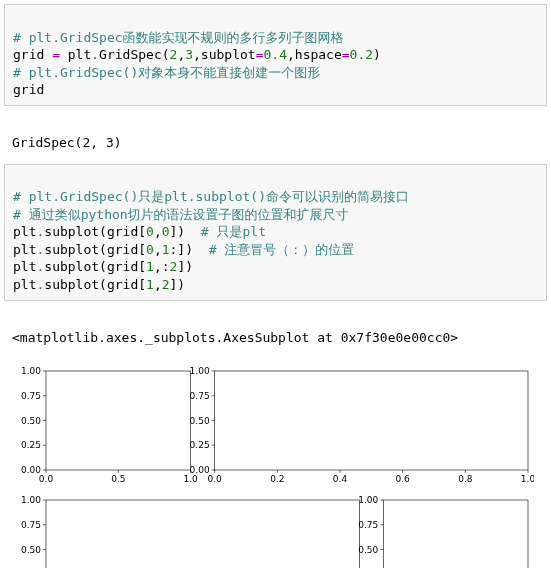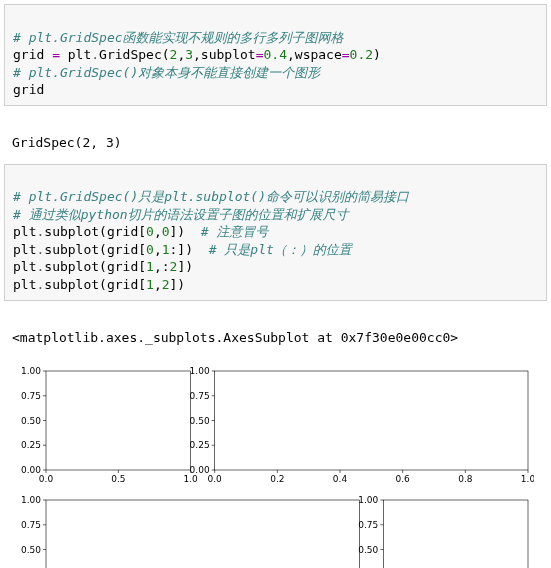--- a/index.html
+++ b/index.html
@@ -21,48 +21,48 @@
     overflow-x: auto;
     margin-bottom: 4px;
   }
   .output-text {
     padding: 6px 8px;
     font-family: "DejaVu Sans Mono", Consolas, monospace;
     white-space: pre;
     margin-bottom: 8px;
     margin-top: 23px;
   }
-  .c-comment { color: #388282; font-style: italic; }
+  .c-comment { color: #388282; }
   .c-op      { color: #555; }
   .c-num     { color: #1a7a1a; }
   .c-magenta { color: #a000a0; }
   .chart-area {
     padding: 8px 6px 6px 10px;
   }
   svg { display: block; }
   .axis-line { stroke: #000; stroke-width: 0.6; fill: none; }
   .tick-label { font-family: "DejaVu Sans", sans-serif; font-size: 9px; fill: #000; }
 </style>
 </head>
 <body>
 
 <div class="codecell">
 <span class="c-comment"># plt.GridSpec函数能实现不规则的多行多列子图网格</span>
-<span>grid </span><span class="c-magenta">=</span><span> plt</span><span class="c-op">.</span><span>GridSpec(</span><span class="c-num">2</span><span>,</span><span class="c-num">3</span><span>,subplot</span><span class="c-magenta">=</span><span class="c-num">0.4</span><span>,wspace</span><span class="c-magenta">=</span><span class="c-num">0.2</span><span>)</span>
+<span>grid </span><span class="c-magenta">=</span><span> plt</span><span class="c-op">.</span><span>GridSpec(</span><span class="c-num">2</span><span>,</span><span class="c-num">3</span><span>,subplot</span><span class="c-magenta">=</span><span class="c-num">0.4</span><span>,hspace</span><span class="c-magenta">=</span><span class="c-num">0.2</span><span>)</span>
 <span class="c-comment"># plt.GridSpec()对象本身不能直接创建一个图形</span>
 <span>grid</span>
 </div>
 
 <div class="output-text">GridSpec(2, 3)</div>
 
 <div class="codecell">
 <span class="c-comment"># plt.GridSpec()只是plt.subplot()命令可以识别的简易接口</span>
 <span class="c-comment"># 通过类似python切片的语法设置子图的位置和扩展尺寸</span>
-<span>plt</span><span class="c-op">.</span><span>subplot(grid[</span><span class="c-num">0</span><span>,</span><span class="c-num">0</span><span>])  </span><span class="c-comment"># 注意冒号</span>
-<span>plt</span><span class="c-op">.</span><span>subplot(grid[</span><span class="c-num">0</span><span>,</span><span class="c-num">1</span><span>:])  </span><span class="c-comment"># 只是plt（：）的位置</span>
+<span>plt</span><span class="c-op">.</span><span>subplot(grid[</span><span class="c-num">0</span><span>,</span><span class="c-num">0</span><span>])  </span><span class="c-comment"># 只是plt</span>
+<span>plt</span><span class="c-op">.</span><span>subplot(grid[</span><span class="c-num">0</span><span>,</span><span class="c-num">1</span><span>:])  </span><span class="c-comment"># 注意冒号（：）的位置</span>
 <span>plt</span><span class="c-op">.</span><span>subplot(grid[</span><span class="c-num">1</span><span>,:</span><span class="c-num">2</span><span>])</span>
 <span>plt</span><span class="c-op">.</span><span>subplot(grid[</span><span class="c-num">1</span><span>,</span><span class="c-num">2</span><span>])</span>
 </div>
 
 <div class="output-text">&lt;matplotlib.axes._subplots.AxesSubplot at 0x7f30e0e00cc0&gt;</div>
 
 <div class="chart-area">
 <svg id="fig-svg" width="520" height="250">
       <rect x="32" y="4" width="144.66666666666666" height="99" class="axis-line" fill="none"></rect>
       <line x1="32" y1="103" x2="32" y2="106" class="axis-line"></line>

